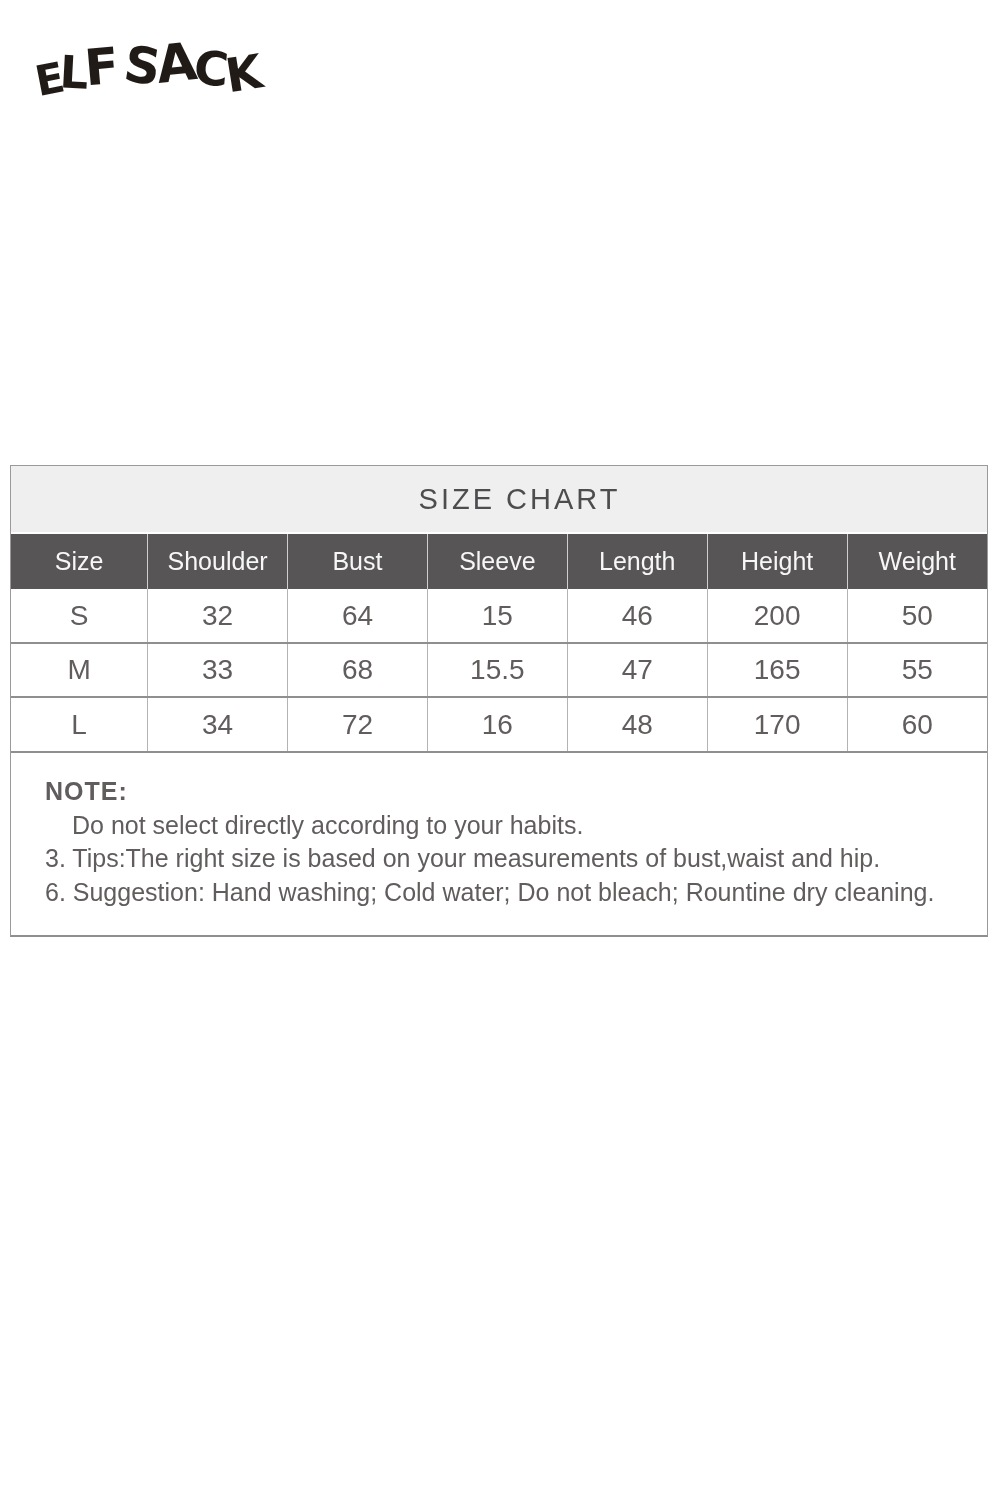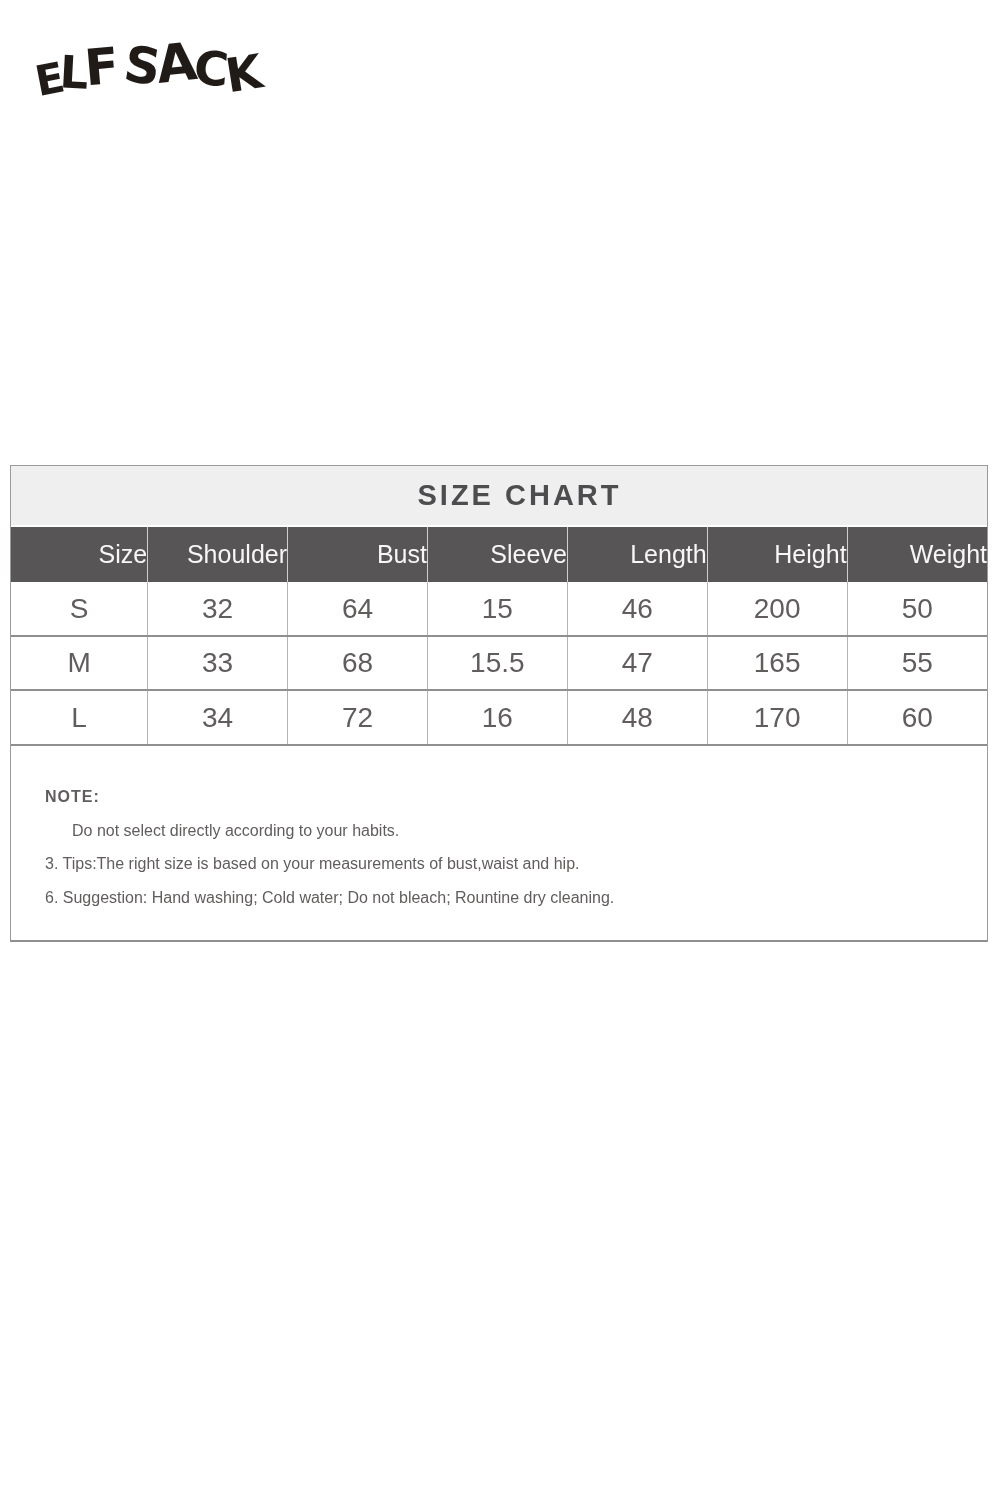--- a/index.html
+++ b/index.html
@@ -41,58 +41,58 @@
   .logo .l6{font-size:47px;transform:rotate(-9deg) translateY(4px);}
 
   
   .chart-box{
     position:absolute;left:10px;top:465px;width:978px;
     border:1px solid #9a9a9a;
     border-bottom:2px solid var(--border-dark);
     background:#ffffff;
   }
   .chart-title{
-    height:61px;
+    height:68px;
     background:var(--title-bg);
     color:var(--title-text);
-    font-size:29px;font-weight:bold;letter-spacing:3px;
+    font-size:29px;font-weight:normal;letter-spacing:3px;
     display:flex;align-items:center;justify-content:center;
     border-bottom:2px solid #ffffff;
     padding-left:41px;
   }
   table.size-table{
     width:100%;
     border-collapse:collapse;
     table-layout:fixed;
   }
   table.size-table col.c0{width:14%;}
   table.size-table th{
     height:55px;
     background:var(--header-bg);
     color:var(--header-text);
     font-size:25px;font-weight:400;
-    text-align:right;vertical-align:middle;
+    text-align:center;vertical-align:middle;
   }
   table.size-table th + th{border-left:1px solid #cfcfcf;}
   table.size-table td{
     height:54px;
     color:var(--body-text);
     font-size:28px;font-weight:400;
     text-align:center;vertical-align:middle;
     background:#ffffff;
   }
   table.size-table td + td{border-left:1px solid var(--border-light);}
   table.size-table tbody tr + tr td{border-top:2px solid var(--border-dark);}
 
   
   .note-box{
     border-top:2px solid var(--border-dark);
-    padding:34px 24px 26px 34px;
+    padding:22px 24px 26px 34px;
     color:var(--body-text);
-    font-size:16px;
+    font-size:25px;
     line-height:33.5px;
   }
   .note-heading{font-weight:bold;letter-spacing:1px;}
   .note-line{white-space:nowrap;}
   .note-line.indent{padding-left:27px;}
 </style>
 </head>
 <body>
 
 <div class="page">

